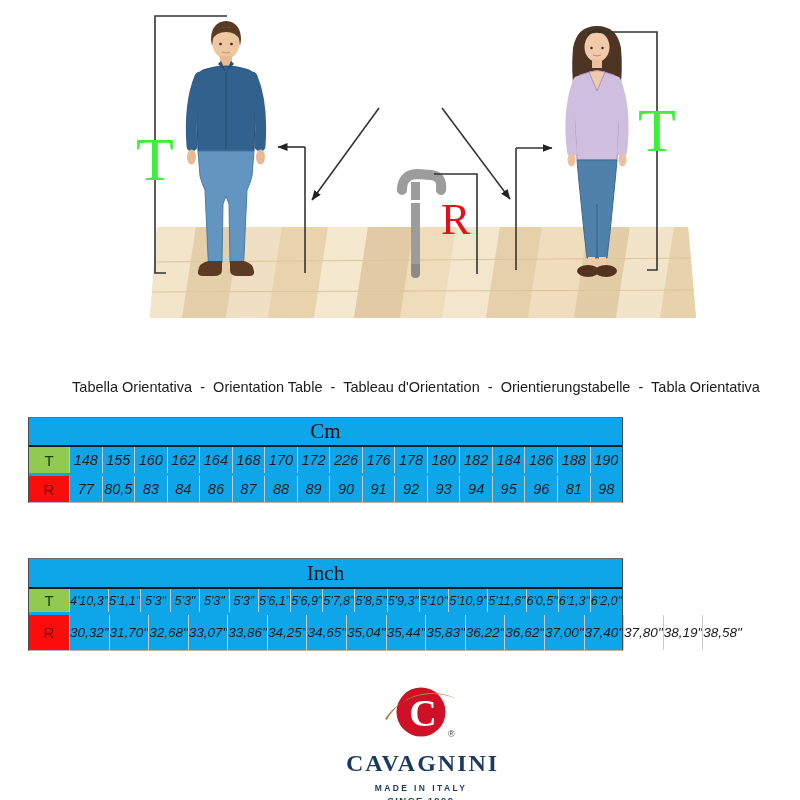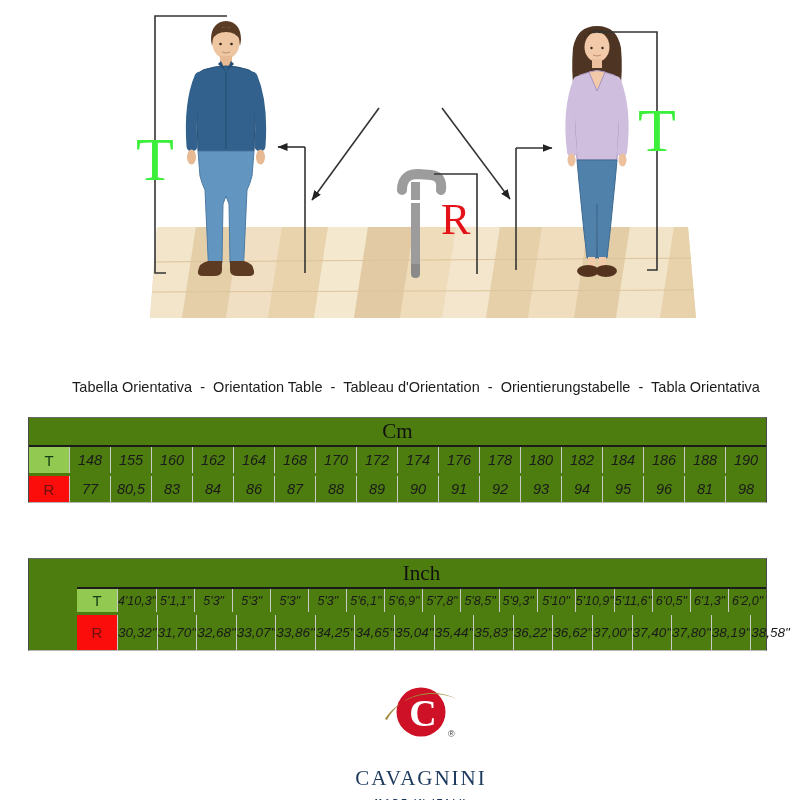--- a/index.html
+++ b/index.html
@@ -24,26 +24,26 @@
     position:absolute;left:441px;top:198px;font-family:"Liberation Serif",serif;
     font-size:44px;line-height:1;color:#e31219;
   }
   
   .orient-title{
     position:absolute;left:16px;top:379px;width:800px;text-align:center;
     font-size:14.5px;color:#1c1c1c;white-space:pre;
   }
   
   .sizetable{
-    position:absolute;left:28px;width:739px;background:#4d7c0f;
+    position:absolute;left:28px;width:595px;background:#0ea5e9;
     border-left:1px solid #4a4a4a;border-right:1px solid #4a4a4a;border-top:1px solid #6a6a6a;
     border-bottom:1px solid #b5b5b5;box-sizing:border-box;
   }
   .sizetable.cm{top:417px;}
-  .sizetable.inch{top:558px;padding-left:48px;}
+  .sizetable.inch{top:558px;}
   .thead{
     display:flex;align-items:center;justify-content:center;
     font-family:"Liberation Serif",serif;font-size:21px;color:#111;
     border-bottom:2px solid #1b1b1b;
   }
   .cm .thead{height:27px;}
   .inch .thead{height:28px;}
   .trow{display:flex;width:100%;}
   .trow.rowr{margin-top:3px;}
   .cm .rowt{height:26px;}
@@ -62,22 +62,22 @@
     border-left:1px solid #c9c9c9;white-space:nowrap;
   }
   .cm .cell{font-size:14.5px;}
   .inch .rowt .cell{font-size:12.5px;}
   .inch .rowr .cell{font-size:13.5px;}
   
   .logo{
     position:absolute;left:346px;top:684px;width:150px;text-align:center;color:#1c3a5e;
   }
   .logo .brand{
-    font-family:"Liberation Serif",serif;font-size:21px;font-weight:400;
-    letter-spacing:2px;margin-top:20px;white-space:nowrap;
+    font-family:"Liberation Serif",serif;font-size:24px;font-weight:700;
+    letter-spacing:2px;margin-top:4px;white-space:nowrap;
   }
   .logo .madein{font-size:8.5px;font-weight:bold;letter-spacing:2.4px;margin-top:6px;}
   .logo .since{font-size:9.5px;font-weight:bold;letter-spacing:1.4px;margin-top:2px;}
 </style>
 </head>
 <body>
 
 <div class="scene">
   <svg width="800" height="340" viewBox="0 0 800 340">
     <defs>
@@ -186,21 +186,21 @@
     <div class="lbl green">T</div>
     <div class="cells">
         <div class="cell">148</div>
         <div class="cell">155</div>
         <div class="cell">160</div>
         <div class="cell">162</div>
         <div class="cell">164</div>
         <div class="cell">168</div>
         <div class="cell">170</div>
         <div class="cell">172</div>
-        <div class="cell">174</div>
+        <div class="cell">226</div>
         <div class="cell">176</div>
         <div class="cell">178</div>
         <div class="cell">180</div>
         <div class="cell">182</div>
         <div class="cell">184</div>
         <div class="cell">186</div>
         <div class="cell">188</div>
         <div class="cell">190</div>
       </div>
   </div>

